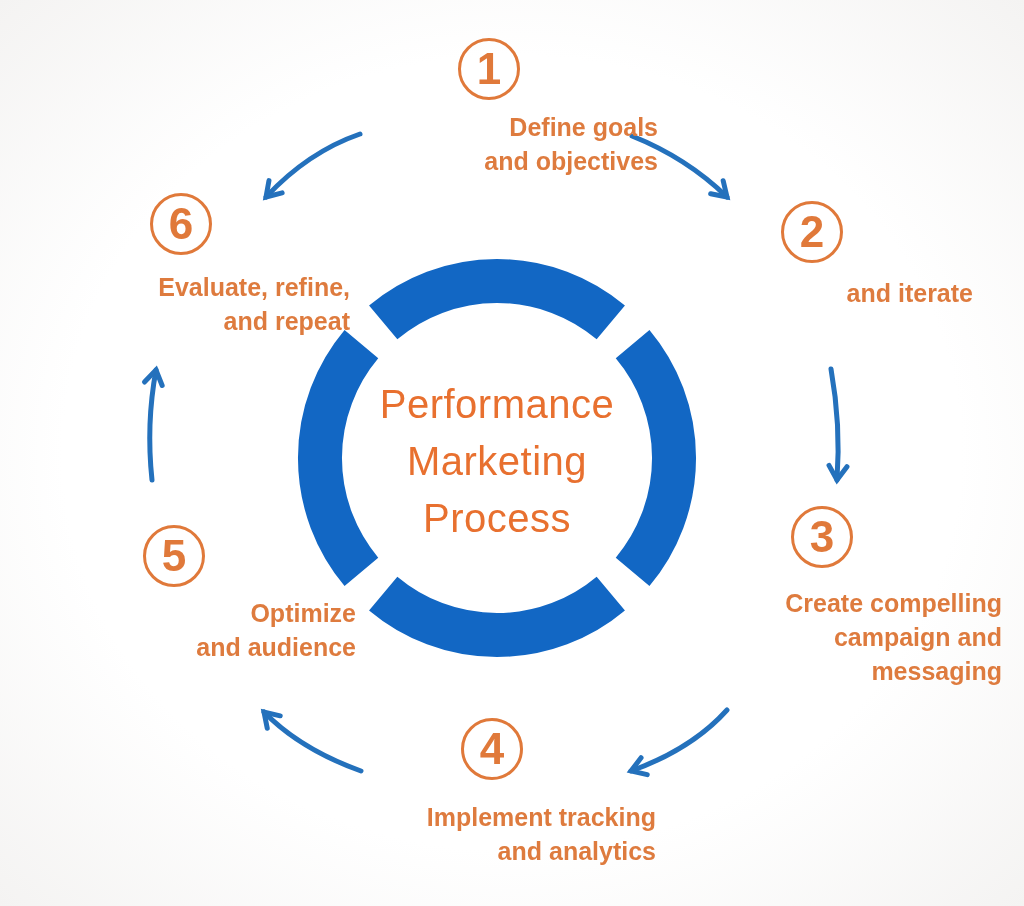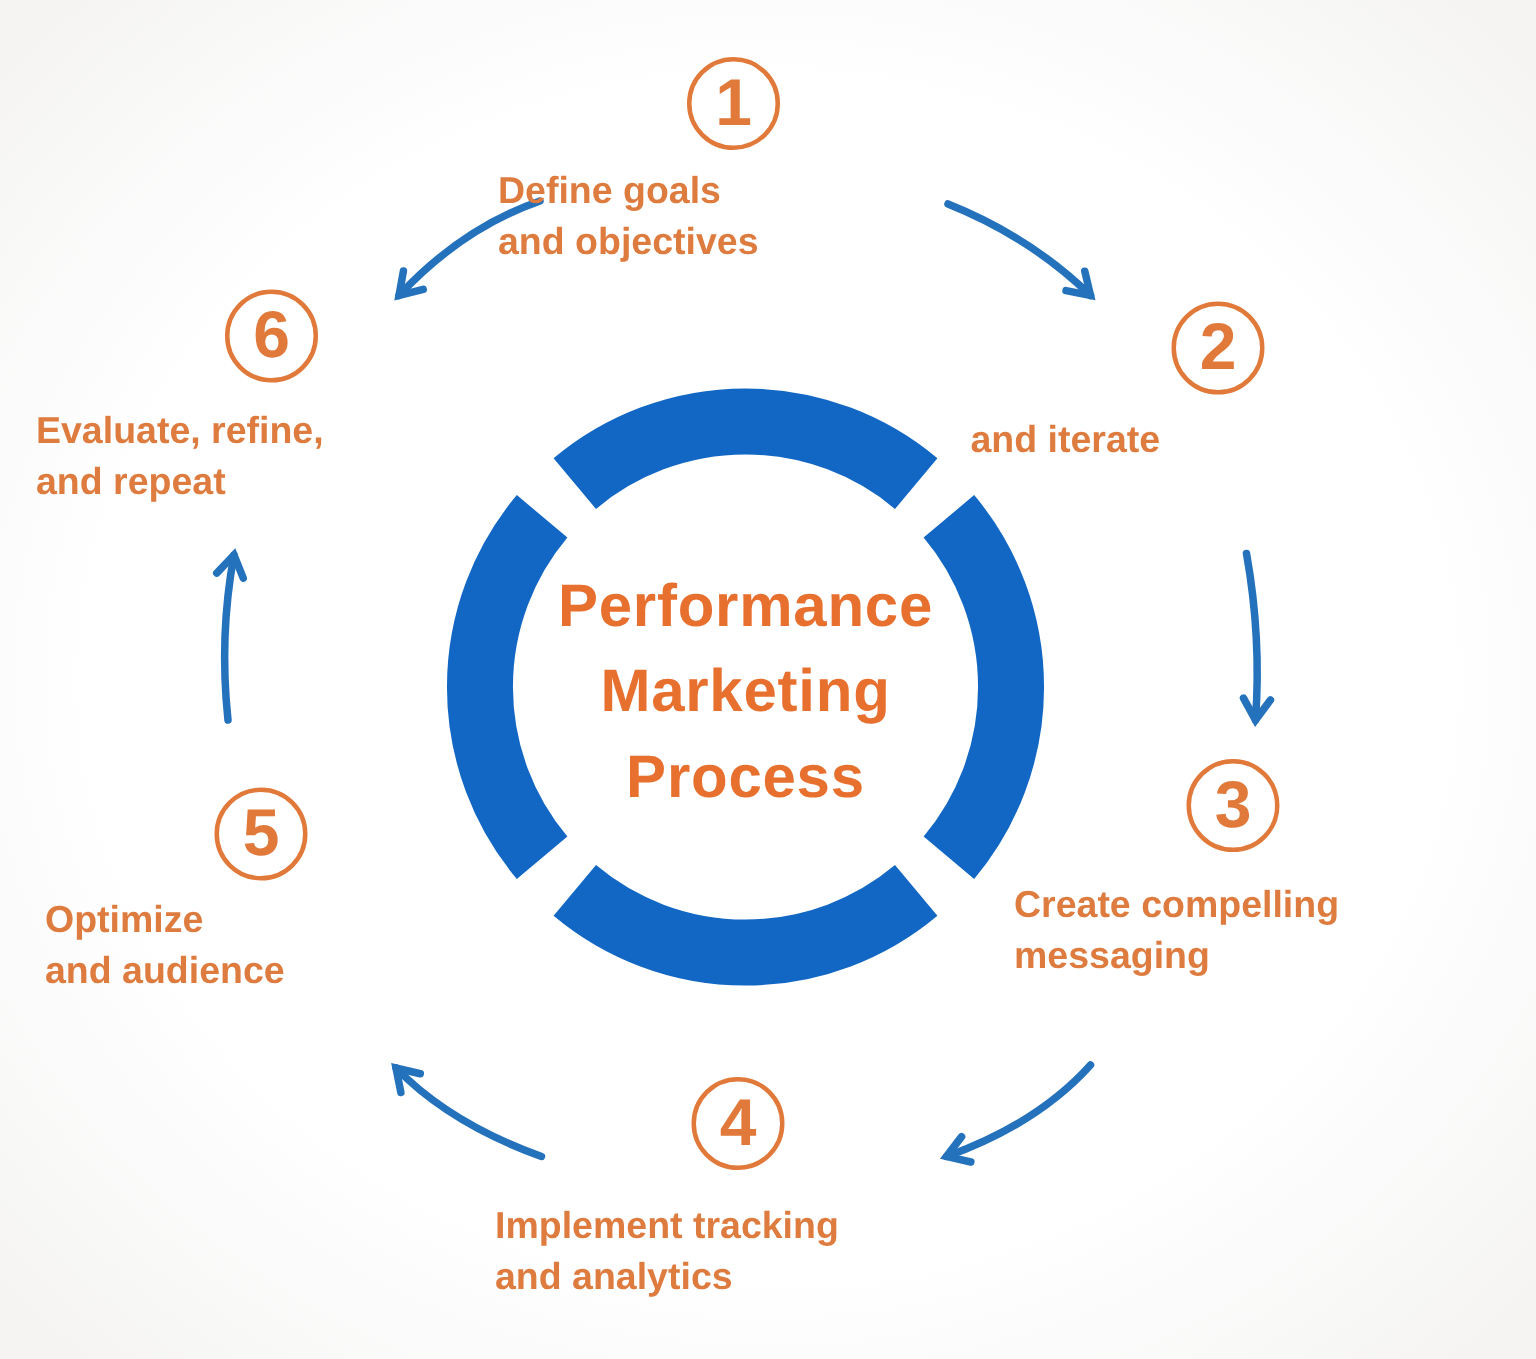--- a/index.html
+++ b/index.html
@@ -7,32 +7,32 @@
     position:relative;
     width:1024px;height:906px;
     overflow:hidden;
     background:radial-gradient(ellipse at center, #ffffff 62%, #f4f3f2 100%);
     font-family:"Liberation Sans","DejaVu Sans",sans-serif;
   }
   .layer{position:absolute;left:0;top:0;}
   .title{
     position:absolute;left:334px;top:376px;width:326px;
     text-align:center;color:#e8702f;
-    font-size:40px;font-weight:bold;line-height:57px;
+    font-size:40px;font-weight:normal;line-height:57px;
     letter-spacing:0.5px;
   }
   .badge{
     position:absolute;width:56px;height:56px;
     border:3px solid #e0793a;border-radius:50%;
     color:#e0793a;font-size:44px;font-weight:bold;
     display:flex;align-items:center;justify-content:center;
     background:transparent;
   }
   .label{
-    position:absolute;width:326px;text-align:left;
+    position:absolute;width:326px;text-align:right;
     color:#de7b3e;font-size:25px;font-weight:600;line-height:34px;
   }
 </style>
 </head>
 <body>
 
 <div class="canvas">
 
   <svg class="layer" width="1024" height="906" viewBox="0 0 1024 906">
 
@@ -96,20 +96,21 @@
   </div>
   <div class="label" style="left:647px;top:276px">
     <div>and iterate</div>
   </div>
 
   <div class="badge" style="left:791px;top:506px">
     <span>3</span>
   </div>
   <div class="label" style="left:676px;top:586px">
     <div>Create compelling</div>
+    <div>campaign and</div>
     <div>messaging</div>
   </div>
 
   <div class="badge" style="left:461px;top:718px">
     <span>4</span>
   </div>
   <div class="label" style="left:330px;top:800px">
     <div>Implement tracking</div>
     <div>and analytics</div>
   </div>

